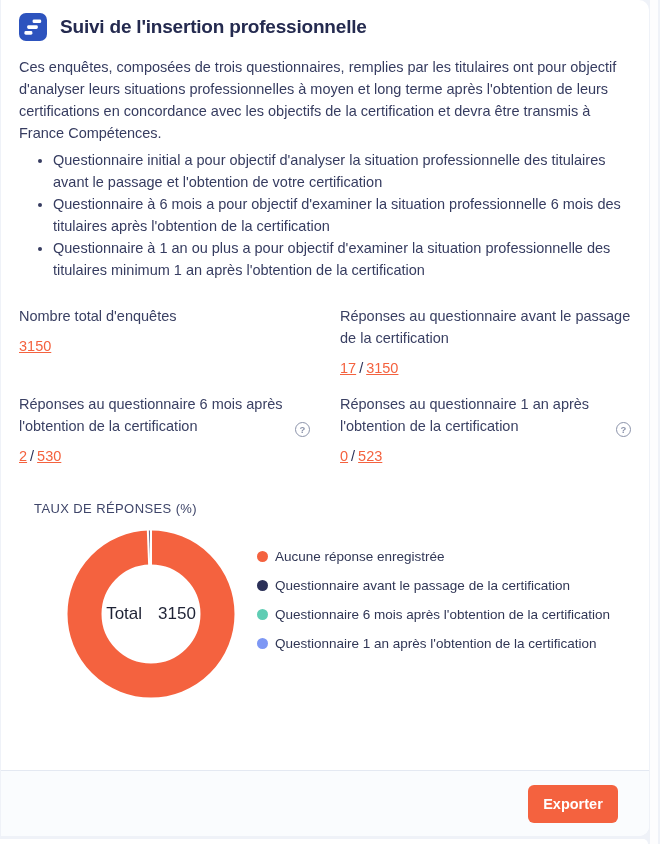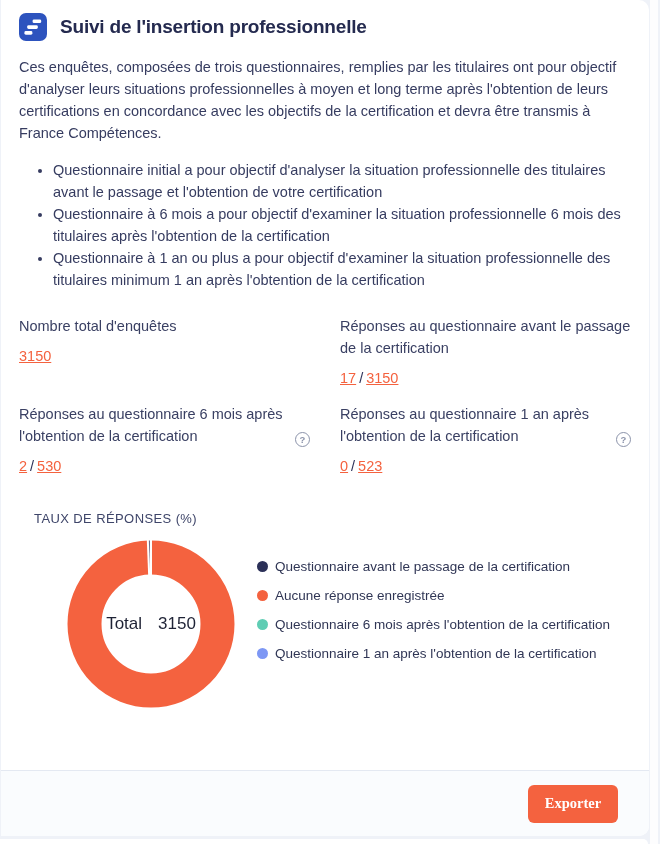--- a/index.html
+++ b/index.html
@@ -34,21 +34,21 @@
   .page-title {
     font-size:19px; font-weight:700; color:#242A4F; letter-spacing:-0.2px;
   }
 
   
   .description {
     margin-top:15px; font-size:14.5px; line-height:22px; color:#363C60;
   }
 
   
-  .bullets { margin-top:15px; padding-left:34px; list-style:disc; }
+  .bullets { margin-top:5px; padding-left:34px; list-style:disc; }
   .bullets li { font-size:14.5px; line-height:22px; color:#363C60; }
 
   
   .stats-grid {
     display:grid; grid-template-columns:1fr 1fr;
     column-gap:30px; row-gap:17px; margin-top:24px;
   }
   .stat-head { display:flex; gap:10px; align-items:flex-end; }
   .stat-label {
     flex:1; font-size:14.5px; line-height:22px; color:#3A4063; font-weight:500;
@@ -90,21 +90,21 @@
   .card-footer {
     position:absolute; left:0; bottom:0; width:100%; height:66px;
     background:#FAFCFE; border-top:1px solid #E4E9F2;
     border-radius:0 0 10px 0;
     display:flex; align-items:center; justify-content:flex-end;
     padding-right:31px;
   }
   .export-btn {
     min-width:90px; height:38px; padding:0 1px;
     background:#F4623F; color:#FFFFFF; border:none; border-radius:6px;
-    font-family:Liberation Serif, serif;
+    font-family:Liberation Sans, sans-serif;
     font-size:14.5px; font-weight:700; cursor:pointer;
   }
 </style>
 </head>
 <body>
 
 <div class="card">
   <div class="content">
 
     <div class="header">
@@ -181,22 +181,22 @@
             <line x1="84.81250226911519" y1="38.00037399509531" x2="84.65691904561503" y2="-0.9993156685490021" stroke="#FFFFFF" stroke-width="2"></line>
             <line x1="84.99999999999999" y1="38" x2="84.99999999999999" y2="-1" stroke="#FFFFFF" stroke-width="2"></line>
             <line x1="84.99999999999999" y1="38" x2="84.99999999999999" y2="-1" stroke="#FFFFFF" stroke-width="2"></line>
           </svg>
         <div class="donut-center">
           <div>Total</div>
           <div>3150</div>
         </div>
       </div>
       <div class="legend">
+        <div class="legend-item"><span class="legend-dot" style="background: rgb(244, 98, 63);"></span><span>Aucune réponse enregistrée</span></div>
         <div class="legend-item"><span class="legend-dot" style="background: rgb(43, 48, 88);"></span><span>Questionnaire avant le passage de la certification</span></div>
-        <div class="legend-item"><span class="legend-dot" style="background: rgb(244, 98, 63);"></span><span>Aucune réponse enregistrée</span></div>
         <div class="legend-item"><span class="legend-dot" style="background: rgb(95, 205, 180);"></span><span>Questionnaire 6 mois après l'obtention de la certification</span></div>
         <div class="legend-item"><span class="legend-dot" style="background: rgb(125, 151, 244);"></span><span>Questionnaire 1 an après l'obtention de la certification</span></div>
       </div>
     </div>
 
   </div>
 
   <div class="card-footer">
     <button class="export-btn">Exporter</button>
   </div>

